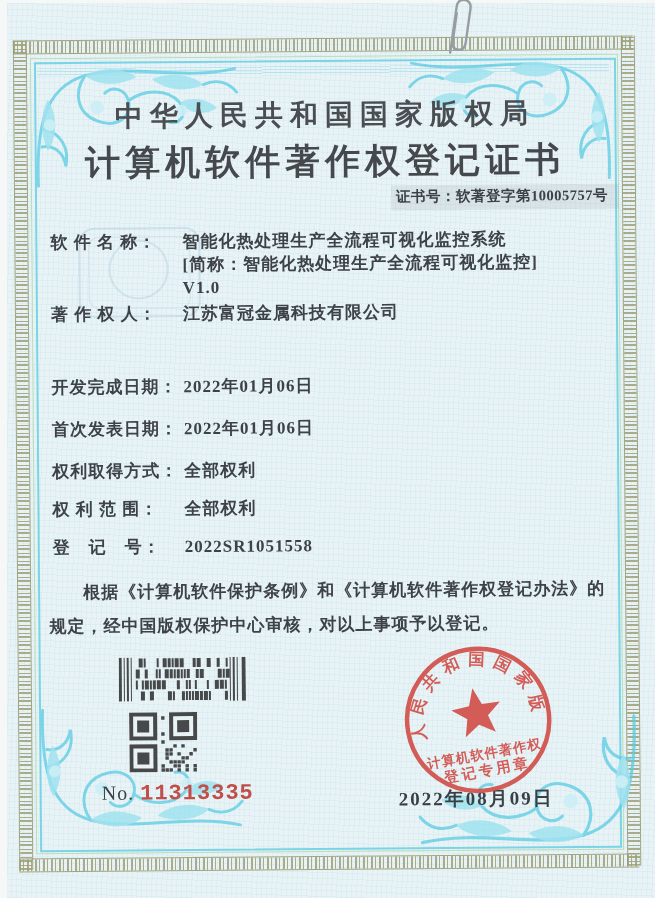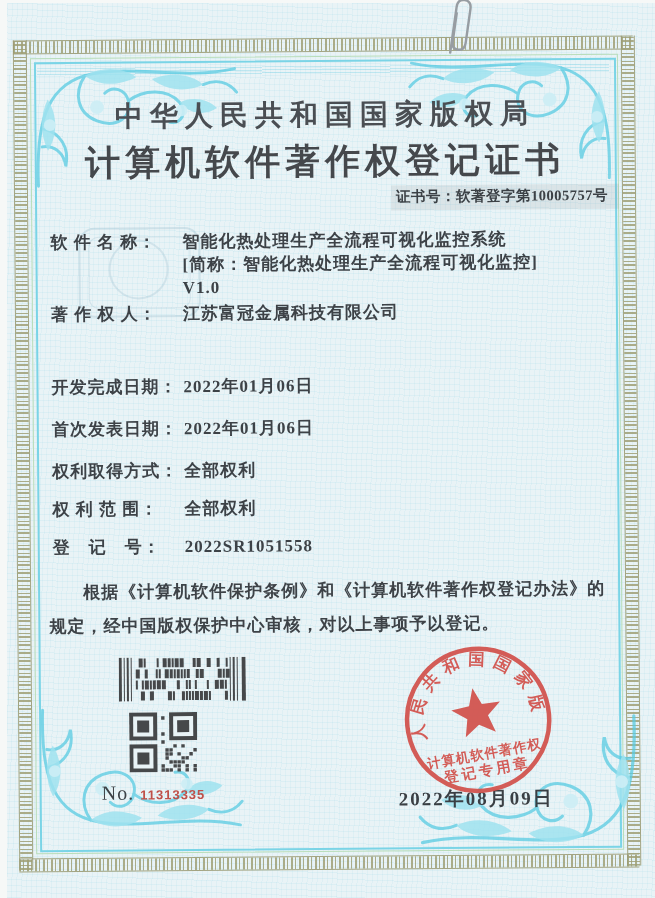--- a/index.html
+++ b/index.html
@@ -43,21 +43,21 @@
   .certno-band{position:absolute;left:393px;top:186px;width:228px;height:25px;background:rgba(140,152,158,.16);}
   .certno{position:absolute;left:398px;top:188px;font-size:14.5px;font-weight:700;color:#3c4146;letter-spacing:.5px;white-space:nowrap;}
   .row{position:absolute;left:52px;display:flex;align-items:flex-start;color:#3d4247;}
   .row .lab{width:132px;font-size:17px;font-weight:700;white-space:nowrap;letter-spacing:1px;flex:0 0 auto;}
   .row .val{font-size:17px;font-weight:700;letter-spacing:1px;line-height:23px;}
   .statement{position:absolute;left:48px;top:574px;width:570px;font-size:17px;font-weight:700;
       color:#3d4247;line-height:34px;text-indent:2em;letter-spacing:1px;}
   .barcode{position:absolute;left:117px;top:656px;width:127px;height:44px;}
   .qrcode{position:absolute;left:127px;top:711px;width:68px;height:60px;}
   .serial{position:absolute;left:99px;top:780px;font-size:20px;color:#3d4247;letter-spacing:1px;}
-  .serial .digits{font-family:Liberation Sans, sans-serif;font-size:13px;color:#bf4f48;font-weight:700;letter-spacing:1px;}
+  .serial .digits{font-family:Liberation Mono, monospace;font-size:22px;color:#bf4f48;font-weight:700;letter-spacing:1px;}
   .seal{position:absolute;left:391px;top:636px;width:170px;height:170px;z-index:5;opacity:.92;}
   .issue-date{position:absolute;left:396px;top:787px;font-size:19px;font-weight:700;color:#3a3f44;letter-spacing:2px;z-index:4;}
   .paperclip{position:absolute;left:438px;top:-4px;width:48px;height:64px;z-index:8;}
 </style>
 </head>
 <body>
 
 <svg width="0" height="0" style="position:absolute">
   <defs>
     <symbol id="flourish" viewBox="0 0 210 130">

